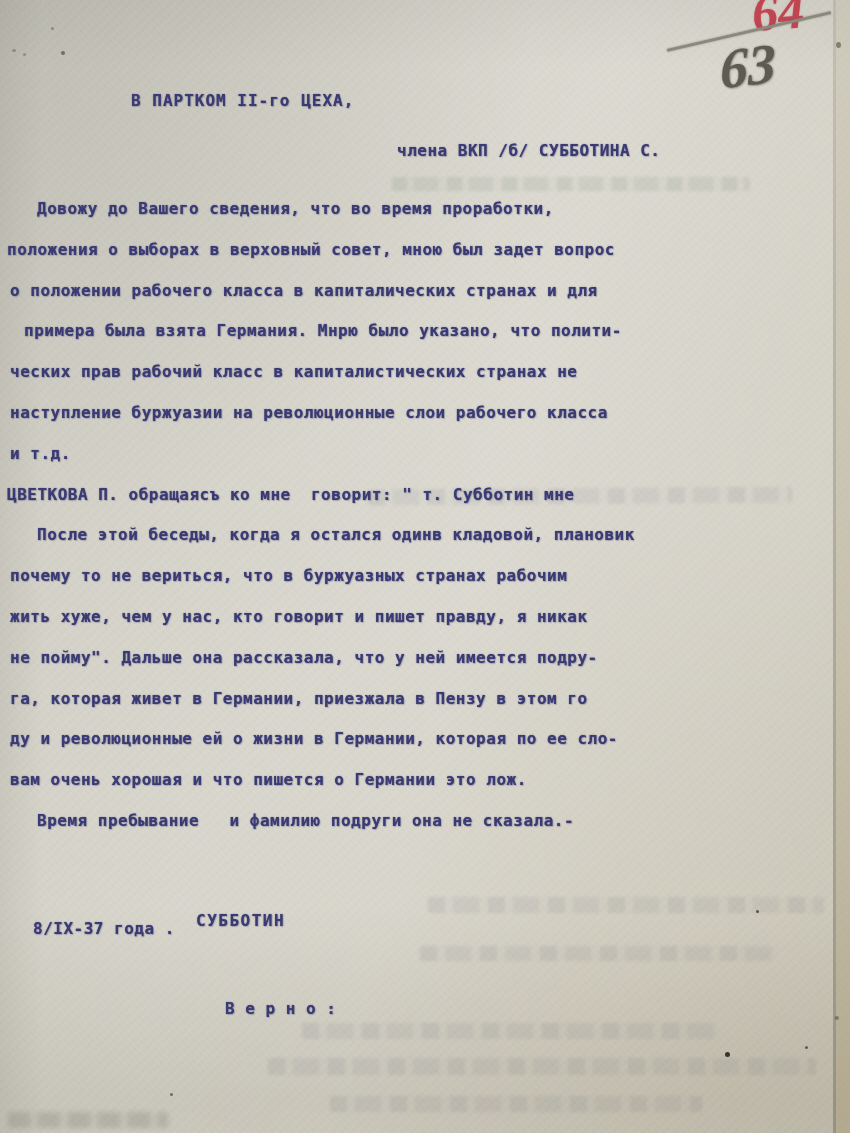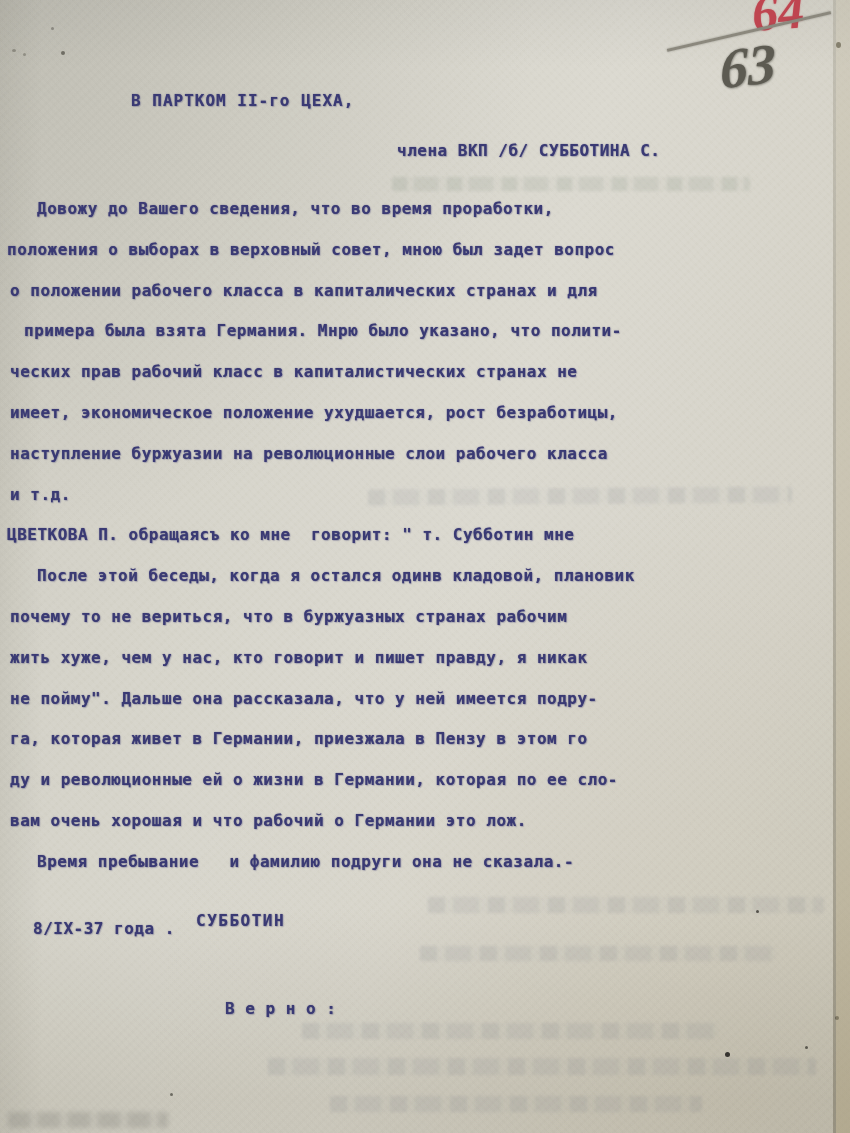--- a/index.html
+++ b/index.html
@@ -99,31 +99,30 @@
 
   <div class="abs-line ink" style="left:131px;top:88px;letter-spacing:1px;">В ПАРТКОМ II-го ЦЕХА,</div>
   <div class="abs-line ink" style="left:397px;top:138px;">члена ВКП /б/ СУББОТИНА С.</div>
 
   <div class="flow ink">
     <div class="line indent">Довожу до Вашего сведения, что во время проработки,</div>
     <div class="line" style="margin-left:-3px;">положения о выборах в верховный совет, мною был задет вопрос</div>
     <div class="line">о положении рабочего класса в капиталических странах и для</div>
     <div class="line" style="margin-left:14px;">примера была взята Германия. Мнрю было указано, что полити-</div>
     <div class="line">ческих прав рабочий класс в капиталистических странах не</div>
-    <div class="line">имеет, экономическое положение ухудшается, рост безработицы,</div>
     <div class="line">наступление буржуазии на революционные слои рабочего класса</div>
     <div class="line">и т.д.</div>
     <div class="line" style="margin-left:-3px;">ЦВЕТКОВА П. обращаясъ ко мне  говорит: " т. Субботин мне</div>
     <div class="line indent">После этой беседы, когда я остался одинв кладовой, плановик</div>
     <div class="line">почему то не вериться, что в буржуазных странах рабочим</div>
     <div class="line">жить хуже, чем у нас, кто говорит и пишет правду, я никак</div>
     <div class="line">не пойму". Дальше она рассказала, что у ней имеется подру-</div>
     <div class="line">га, которая живет в Германии, приезжала в Пензу в этом го</div>
     <div class="line">ду и революционные ей о жизни в Германии, которая по ее сло-</div>
-    <div class="line">вам очень хорошая и что рабочий о Германии это лож.</div>
+    <div class="line">вам очень хорошая и что пишется о Германии это лож.</div>
     <div class="line indent">Время пребывание   и фамилию подруги она не сказала.-</div>
   </div>
 
   <div class="abs-line ink" style="left:196px;top:908px;letter-spacing:1.5px;">СУББОТИН</div>
   <div class="abs-line ink" style="left:33px;top:916px;">8/IX-37 года .</div>
   <div class="abs-line ink" style="left:225px;top:996px;">В е р н о :</div>
 
 </div>
 
 </body></html>

